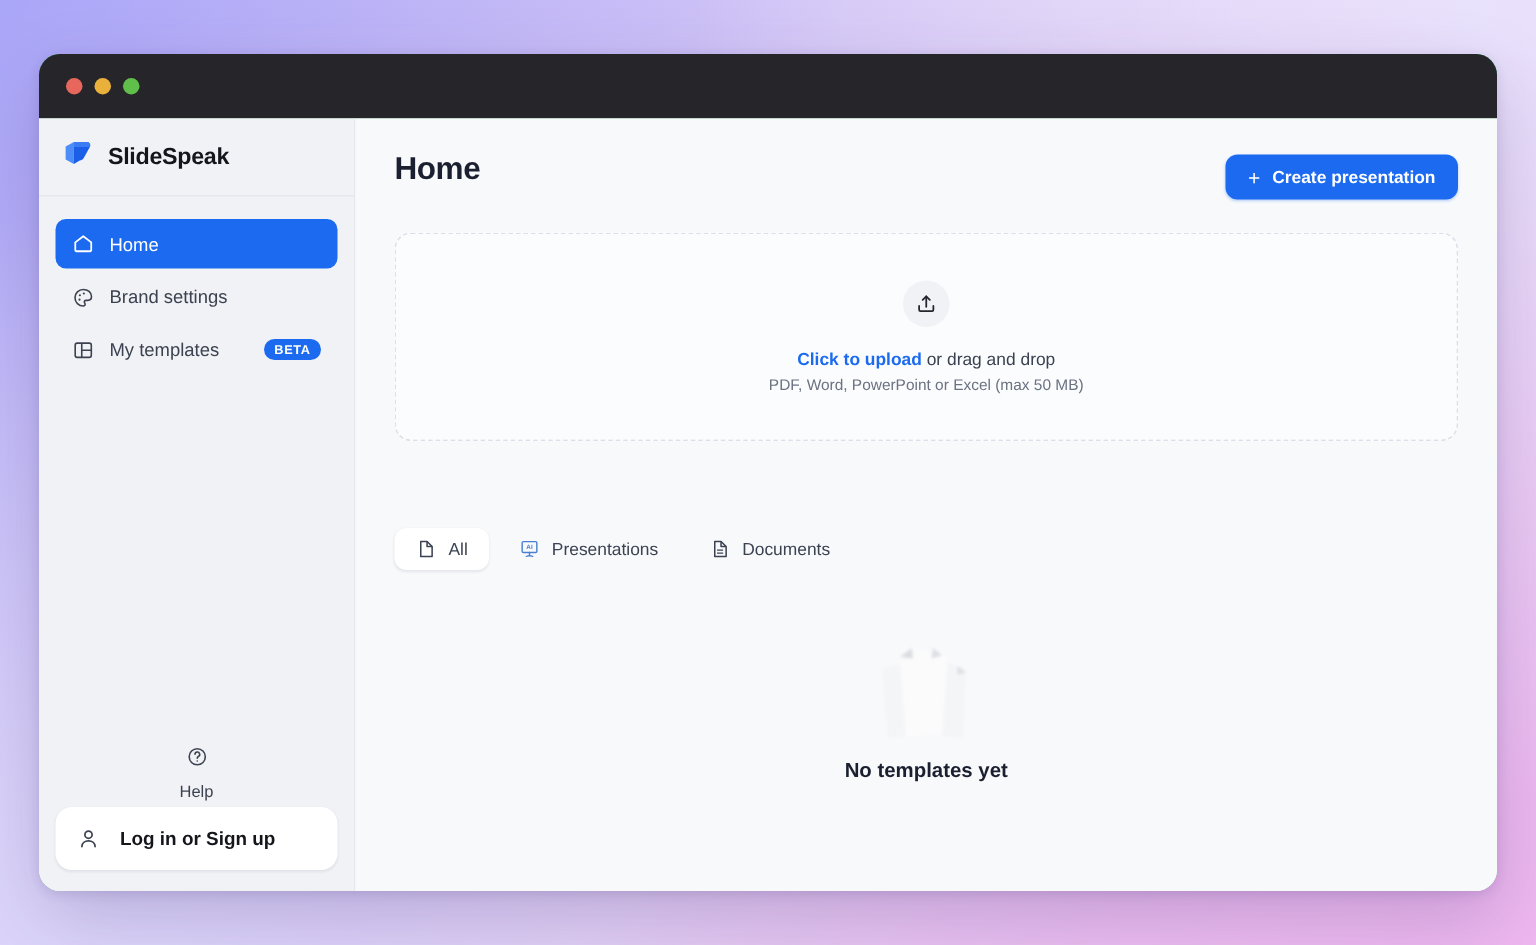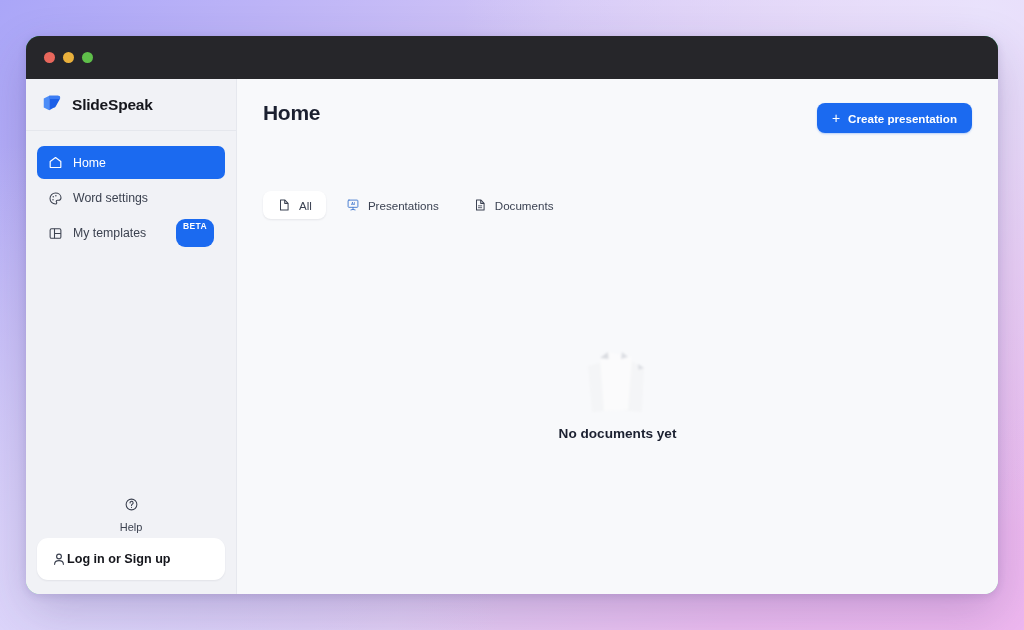--- a/index.html
+++ b/index.html
@@ -102,21 +102,21 @@
   }
   .nav-item .ico { display: flex; align-items: center; justify-content: center; width: 15px; height: 15px; flex: 0 0 15px; }
   .nav-label { flex: 1 1 auto; }
 
   .beta-badge {
     background: #1b6af0;
     color: #fff;
     font-size: 8.5px;
     font-weight: bold;
     letter-spacing: 0.4px;
-    padding: 3px 7px 17px 7px;
+    padding: 3px 7px 3px 7px;
     border-radius: 9px;
     line-height: 1;
   }
 
   .sidebar-spacer { flex: 1 1 auto; }
 
   .help-item {
     display: flex;
     align-items: center;
     gap: 7px;
@@ -128,20 +128,21 @@
     margin-bottom: 11px;
     flex-direction: column;
   }
 
   .account-card {
     background: #fff;
     border-radius: 11px;
     height: 42px;
     display: flex;
     align-items: center;
+    gap: 13px;
     padding: 0 14px;
     margin-bottom: 14px;
     box-shadow: 0 1px 2px rgba(30,34,50,0.07);
     cursor: pointer;
   }
   .account-label { font-size: 12.6px; font-weight: bold; color: #15161c; }
   .avatar-ico { width: 16px; height: 16px; display: flex; align-items: center; justify-content: center; }
 
   
   .main {
@@ -275,21 +276,21 @@
 
         <div class="nav-item">
           <span class="ico">
             <svg width="15" height="15" viewBox="0 0 24 24" fill="none" stroke="#3c4250" stroke-width="1.7" stroke-linecap="round">
               <path d="M12 3.2a8.8 8.8 0 1 0 0 17.6c1.3 0 2-0.8 2-1.8 0-1.1-0.9-1.7-0.9-2.6 0-0.9 0.8-1.6 1.8-1.6h1.9c2.3 0 4-1.8 4-4.1C20.8 6.3 16.9 3.2 12 3.2z"></path>
               <circle cx="8.4" cy="9.3" r="1.15" fill="#3c4250" stroke="none"></circle>
               <circle cx="12.6" cy="7.5" r="1.15" fill="#3c4250" stroke="none"></circle>
               <circle cx="8.0" cy="14" r="1.15" fill="#3c4250" stroke="none"></circle>
             </svg>
           </span>
-          <span class="nav-label">Word settings</span>
+          <span class="nav-label">Brand settings</span>
         </div>
 
         <div class="nav-item">
           <span class="ico">
             <svg width="15" height="15" viewBox="0 0 24 24" fill="none" stroke="#3c4250" stroke-width="1.7" stroke-linejoin="round">
               <rect x="3.4" y="4.4" width="17.2" height="15.2" rx="2.2"></rect>
               <path d="M10.4 4.4 V19.6"></path>
               <path d="M10.4 12 H20.6"></path>
             </svg>
           </span>
@@ -329,20 +330,33 @@
       <div class="main-head">
         <div>
           <div class="page-title">Home</div>
         </div>
         <button class="create-btn">
           <span class="plus-ico">+</span>
           <span>Create presentation</span>
         </button>
       </div>
 
+      <div class="dropzone">
+        <span class="up-circle">
+          <svg width="15" height="15" viewBox="0 0 24 24" fill="none" stroke="#23262e" stroke-width="1.9" stroke-linecap="round" stroke-linejoin="round">
+            <path d="M12 15.2 V4.2"></path>
+            <path d="M8.2 7.8 L12 4.1 L15.8 7.8"></path>
+            <path d="M4.4 14.4 V18.4 a1.4 1.4 0 0 0 1.4 1.4 H18.2 a1.4 1.4 0 0 0 1.4 -1.4 V14.4"></path>
+          </svg>
+        </span>
+        <div class="dz-line1">
+          <span class="dz-link">Click to upload</span><span> or drag and drop</span>
+        </div>
+        <div class="dz-line2">PDF, Word, PowerPoint or Excel (max 50 MB)</div>
+      </div>
 
       <div class="tabs">
 
         <div class="tab active">
           <span class="ico">
             <svg width="14" height="14" viewBox="0 0 24 24" fill="none" stroke="#3b4252" stroke-width="1.75" stroke-linejoin="round">
               <path d="M6 3.4 h7.2 L19 9.2 V20.6 H6 Z"></path>
               <path d="M13.2 3.4 V9.2 H19"></path>
             </svg>
           </span>
@@ -386,19 +400,19 @@
             <g filter="url(#soft)">
               <path d="M30 28 L52 22 L62 72 L34 74 Z" fill="#f4f5f7"></path>
               <path d="M86 30 L70 21 L58 72 L84 74 Z" fill="#f4f5f7"></path>
               <path d="M42 20 L50 14 L74 19 L70 72 L46 73 Z" fill="#fbfbfc"></path>
               <path d="M50 14 L42 20 L50.5 21 Z" fill="#d9dbe0"></path>
               <path d="M70 19 L64 14 L63 21 Z" fill="#dcdee3"></path>
               <path d="M86 30 L80 26 L80.5 32 Z" fill="#dcdee3"></path>
             </g>
           </svg>
         </div>
-        <div class="empty-title">No documents yet</div>
+        <div class="empty-title">No templates yet</div>
       </div>
 
     </main>
 
   </div>
 </div>
 
 </body></html>

